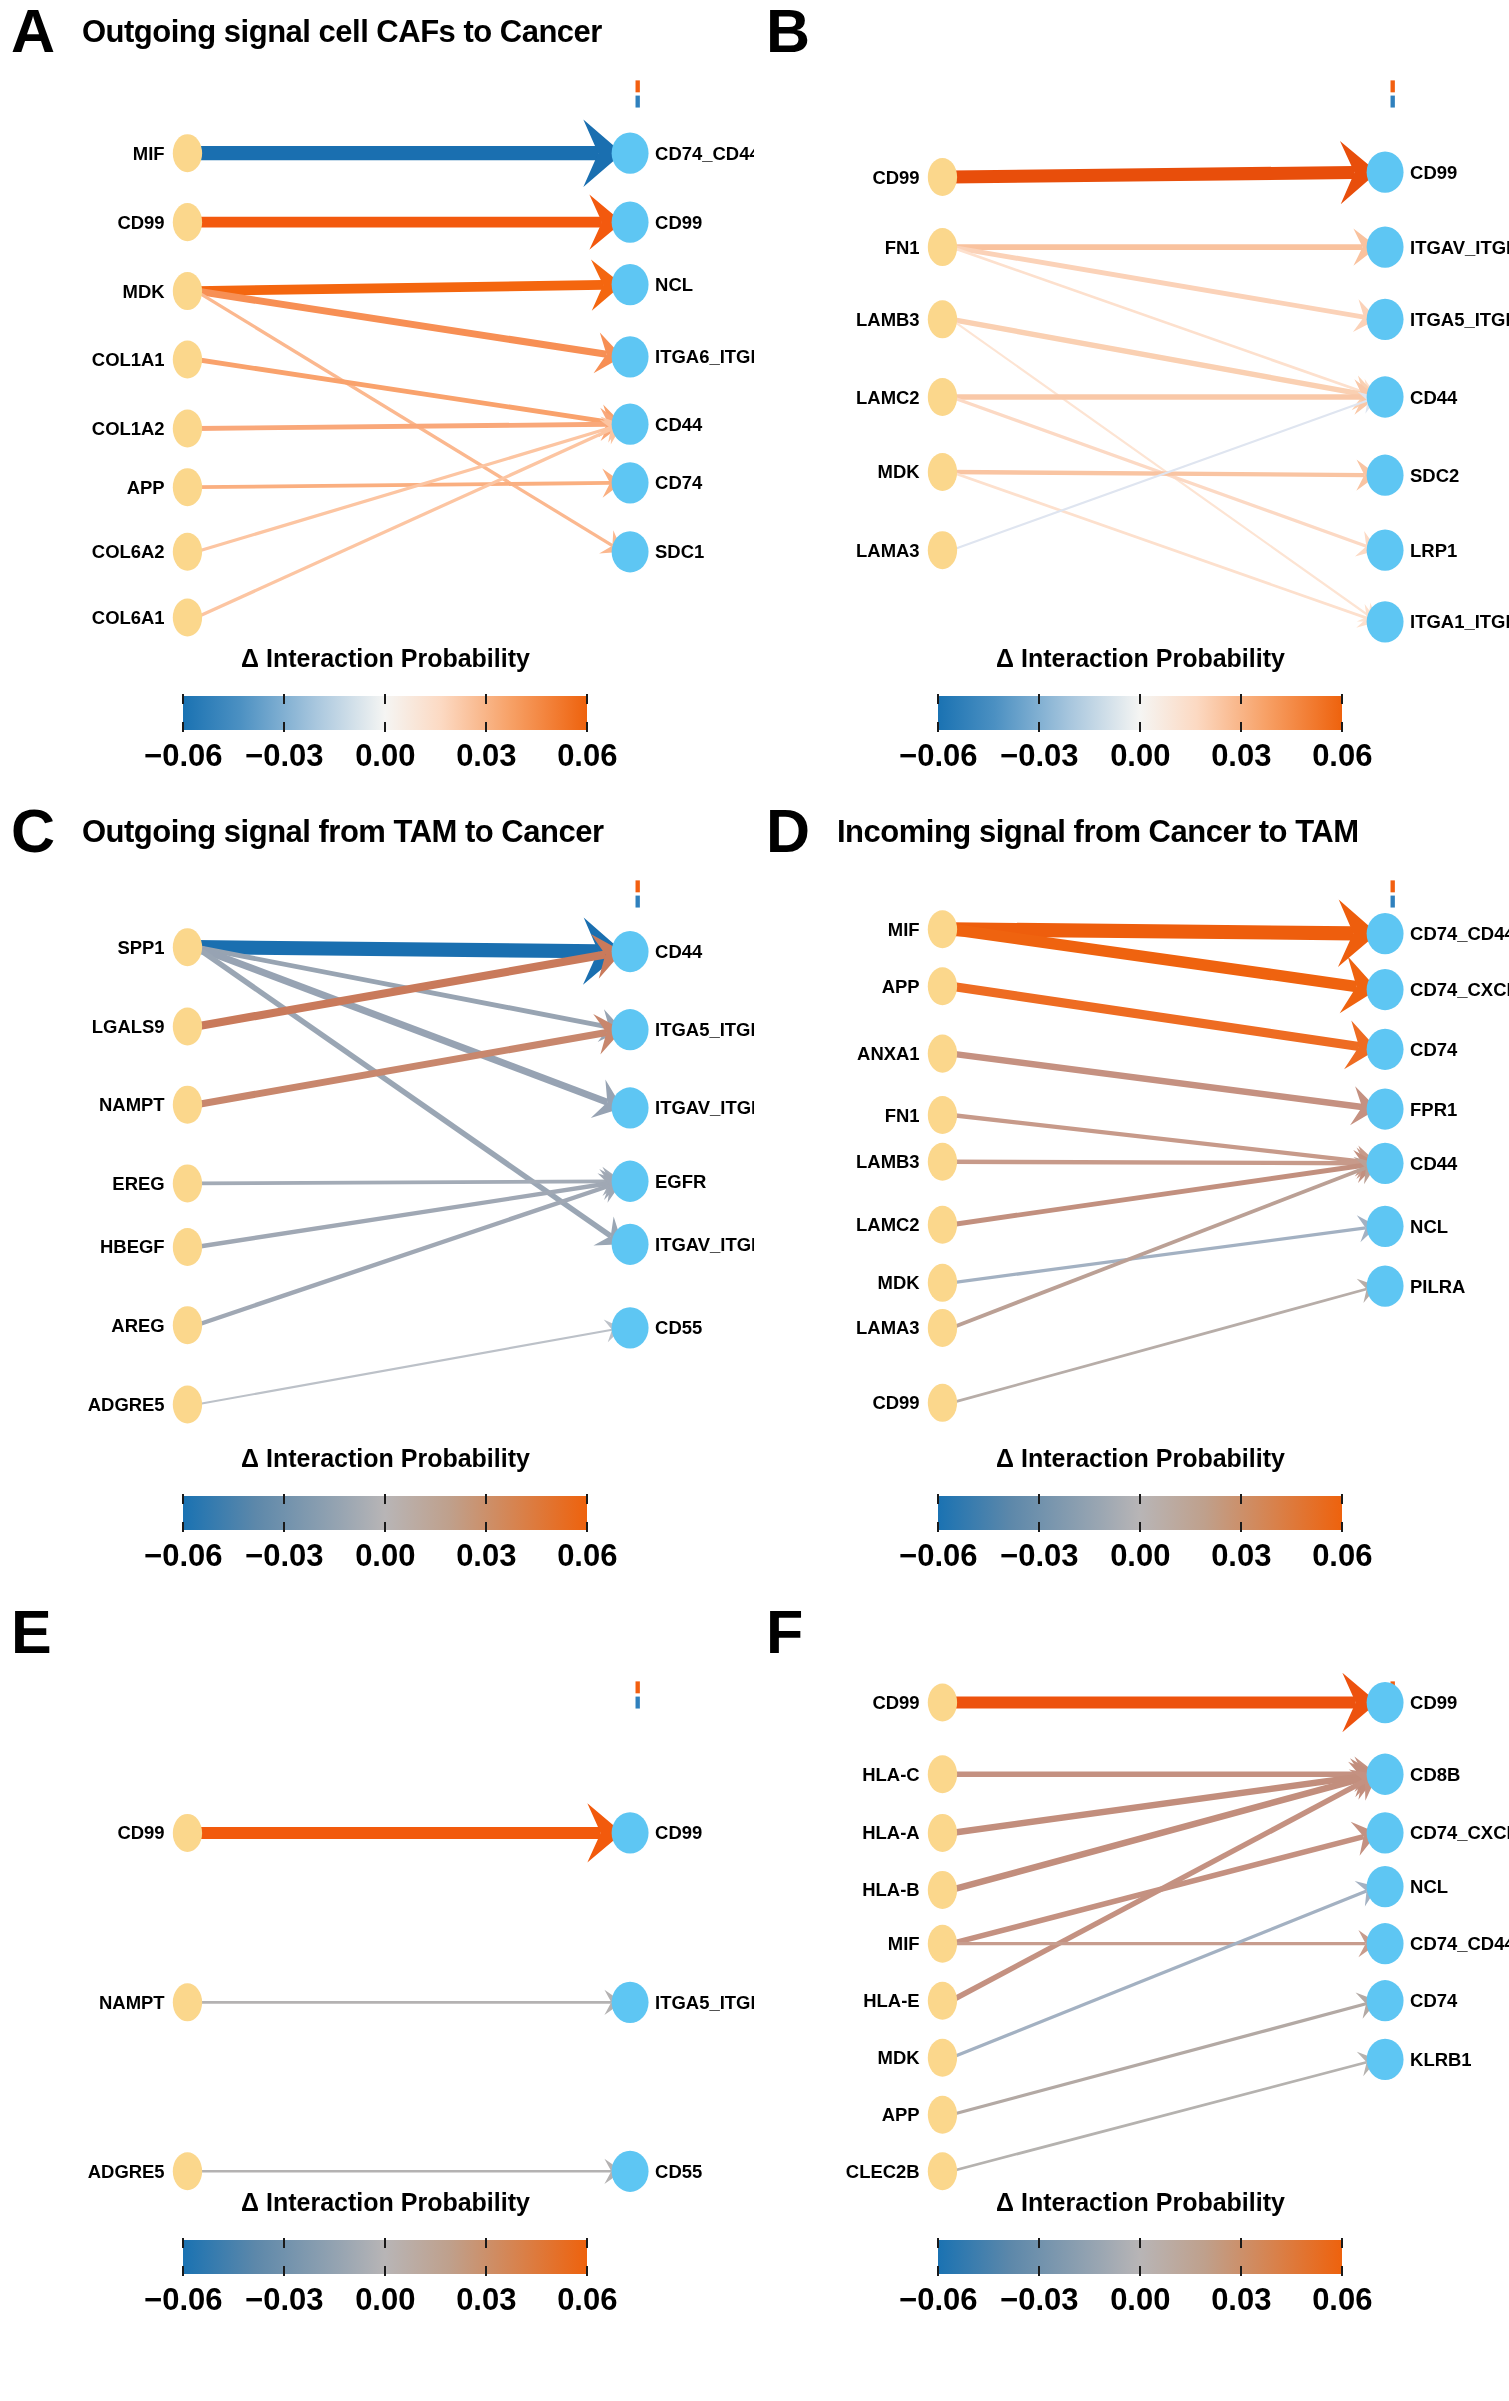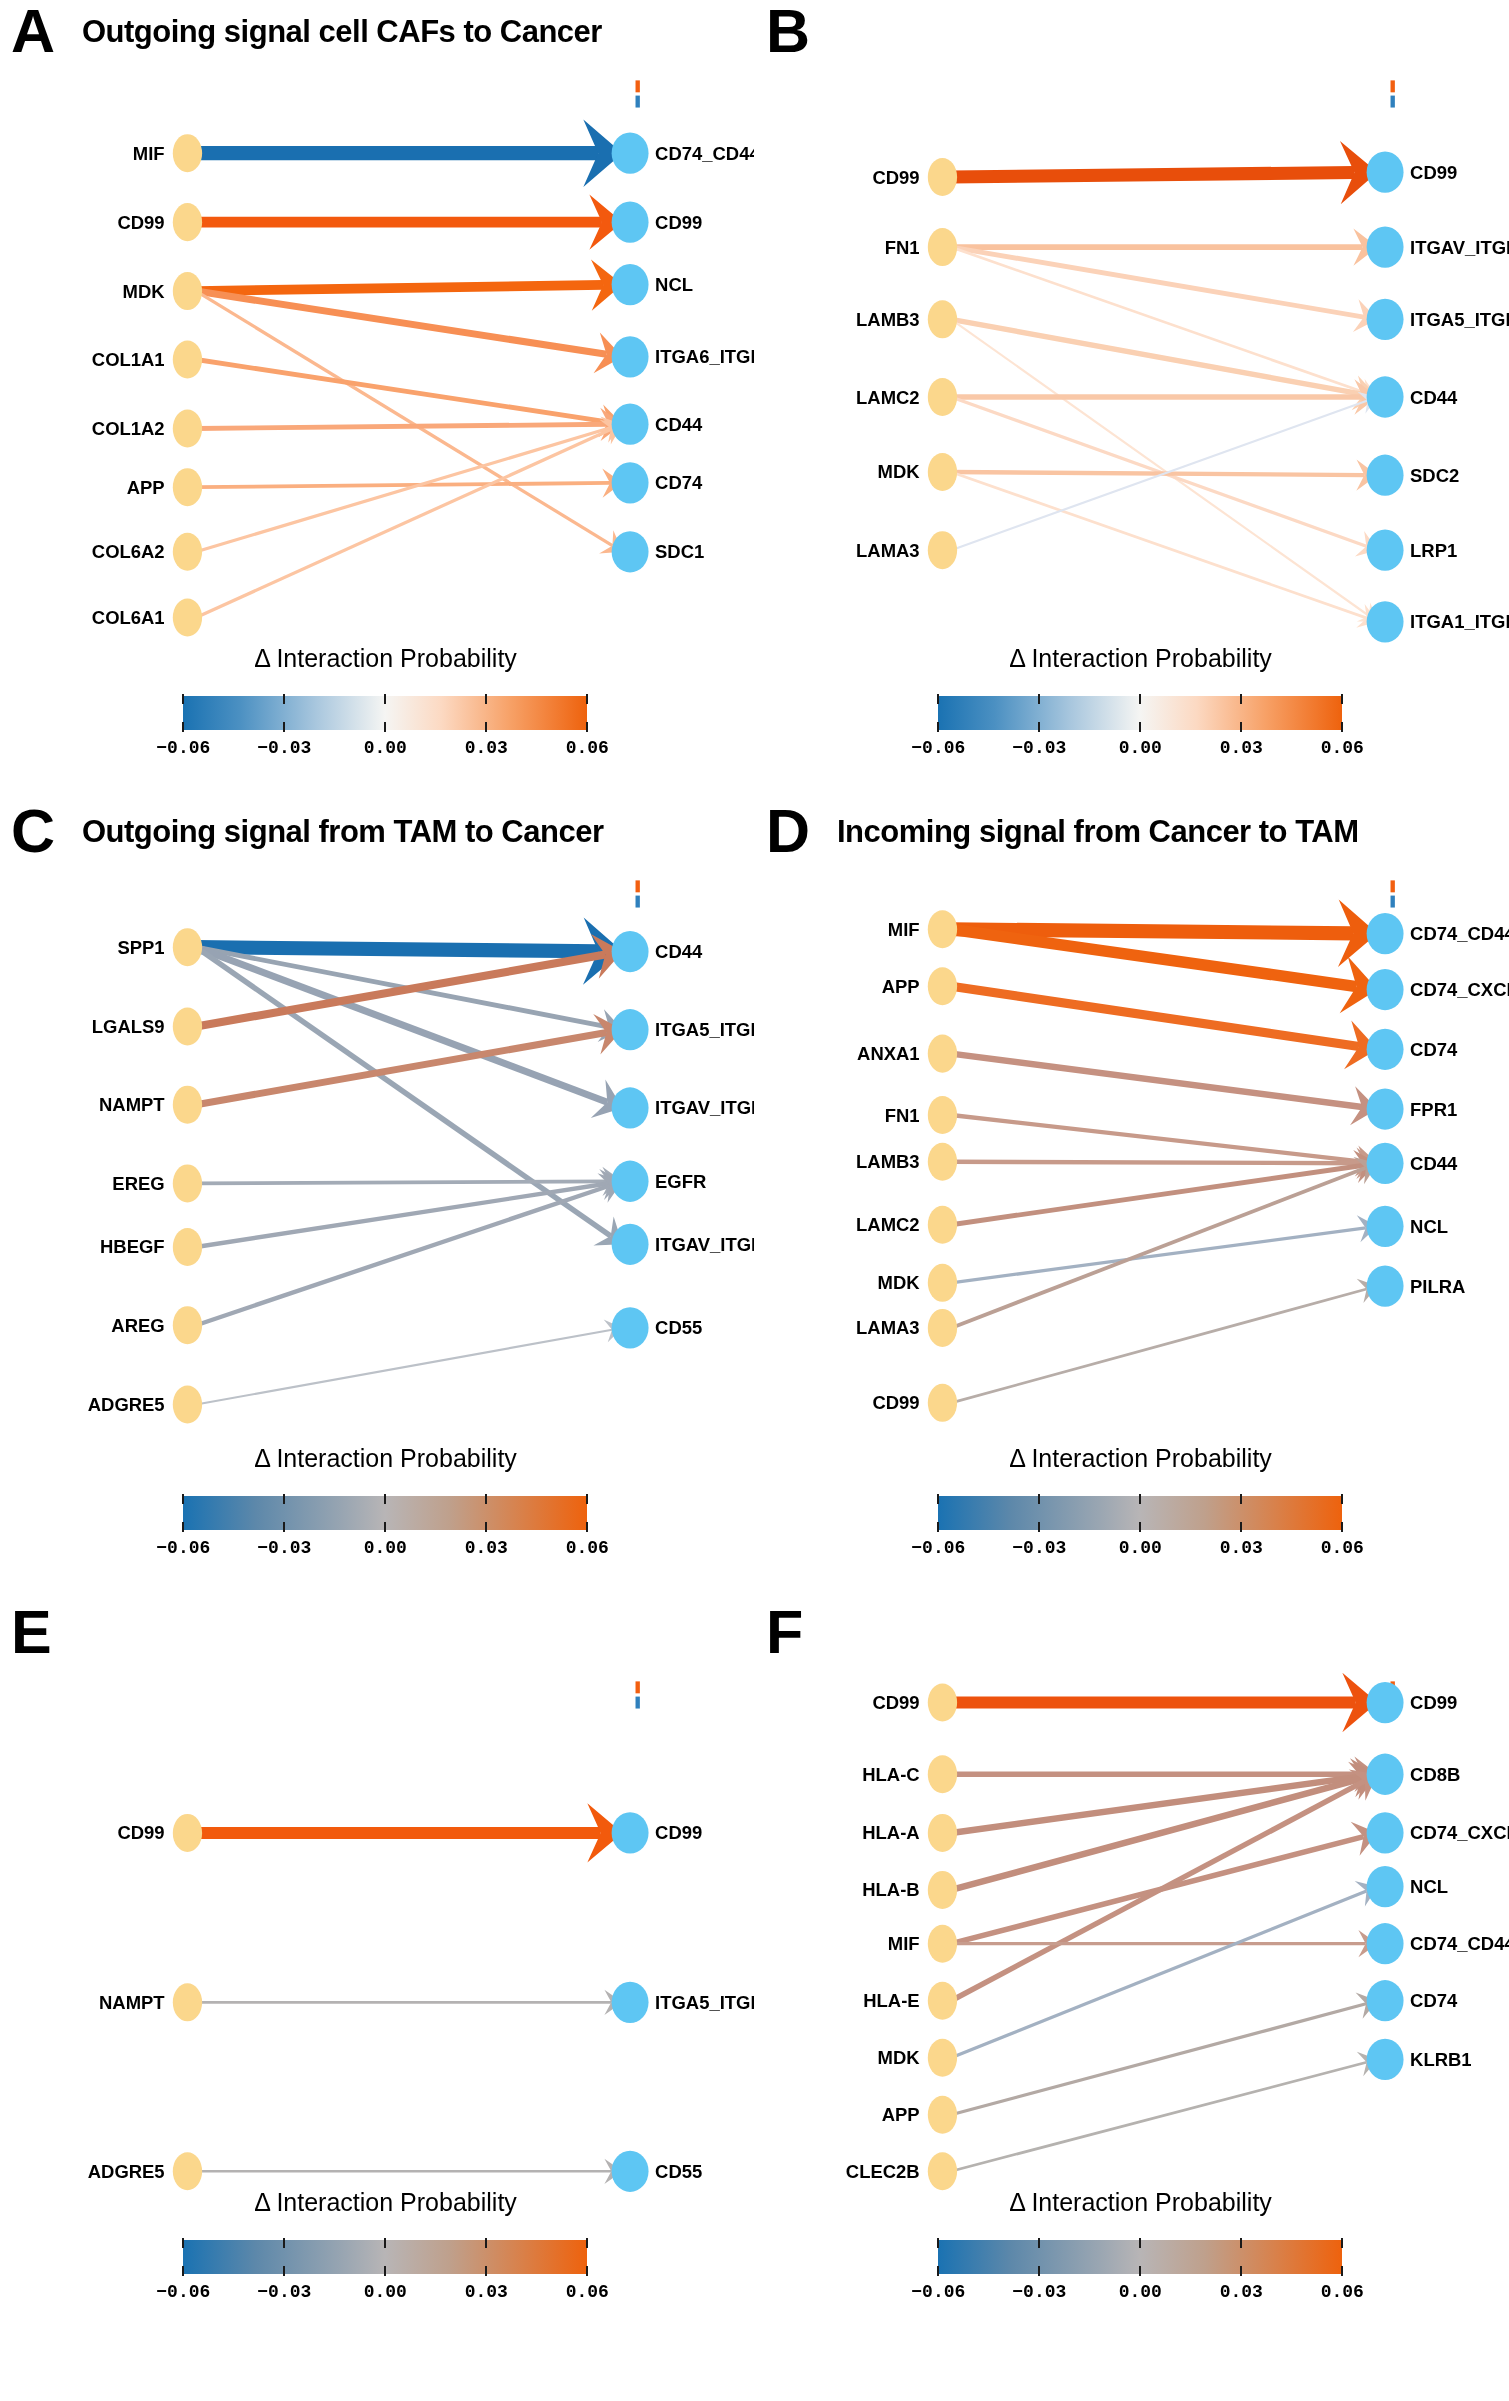--- a/index.html
+++ b/index.html
@@ -7,32 +7,32 @@
   #figure{position:relative;width:1509px;height:2401px;background:#ffffff;overflow:hidden;}
   .panel{position:absolute;width:754px;height:800px;}
   .letter{position:absolute;left:11px;top:1.1px;font-size:61px;font-weight:bold;color:#000;line-height:1;}
   .title{position:absolute;left:82px;top:14px;margin:0;font-size:31px;font-weight:bold;color:#000;
          letter-spacing:-0.5px;white-space:nowrap;}
   .graph{position:absolute;left:0;top:0;width:754px;height:800px;}
   .graph svg{position:absolute;left:0;top:0;}
   .graph text{font-family:"Liberation Sans",sans-serif;font-weight:bold;font-size:34px;fill:#000;}
   .colorbar{position:absolute;left:179px;top:644px;width:413px;}
   .panel-low .colorbar{top:587px;}
-  .cb-title{width:100%;text-align:center;font-size:25px;font-weight:normal;color:#000;}
+  .cb-title{width:100%;text-align:center;font-size:25px;font-weight:bold;color:#000;}
   .cb-bar{position:relative;margin-top:23px;height:34px;width:404px;margin-left:4.3px;}
   .grad-white{background:linear-gradient(to right,#1a72b2 0%,#4b90c2 14%,#a9c7de 33%,#f5f5f3 50%,
               #fcd9c2 64%,#f7a167 81%,#ee620d 100%);}
   .grad-gray{background:linear-gradient(to right,#1a72b2 0%,#5d88aa 18%,#9aa6b2 40%,#b8b5b6 50%,
               #bfa08c 66%,#d98049 84%,#ee620d 100%);}
   .cb-tick{position:absolute;width:2.2px;background:#1a1a1a;}
   .cb-tick.t-top{top:-2.2px;height:9.8px;}
   .cb-tick.t-bot{bottom:-2.2px;height:9.8px;}
   .cb-labels{position:relative;margin-top:7.6px;height:30px;width:404px;margin-left:4.3px;}
-  .cb-labels span{position:absolute;transform:translateX(-50%);font-size:18px;font-weight:bold;color:#000;
-                  white-space:nowrap;font-family:Liberation Mono, monospace;}
+  .cb-labels span{position:absolute;transform:translateX(-50%);font-size:31px;font-weight:bold;color:#000;
+                  white-space:nowrap;}
 </style>
 </head>
 <body>
 
 <div id="figure">
 
   <section class="panel" style="left:0;top:0">
     <div class="letter">A</div>
     <h2 class="title">Outgoing signal cell CAFs to Cancer</h2>
     <div class="graph">

